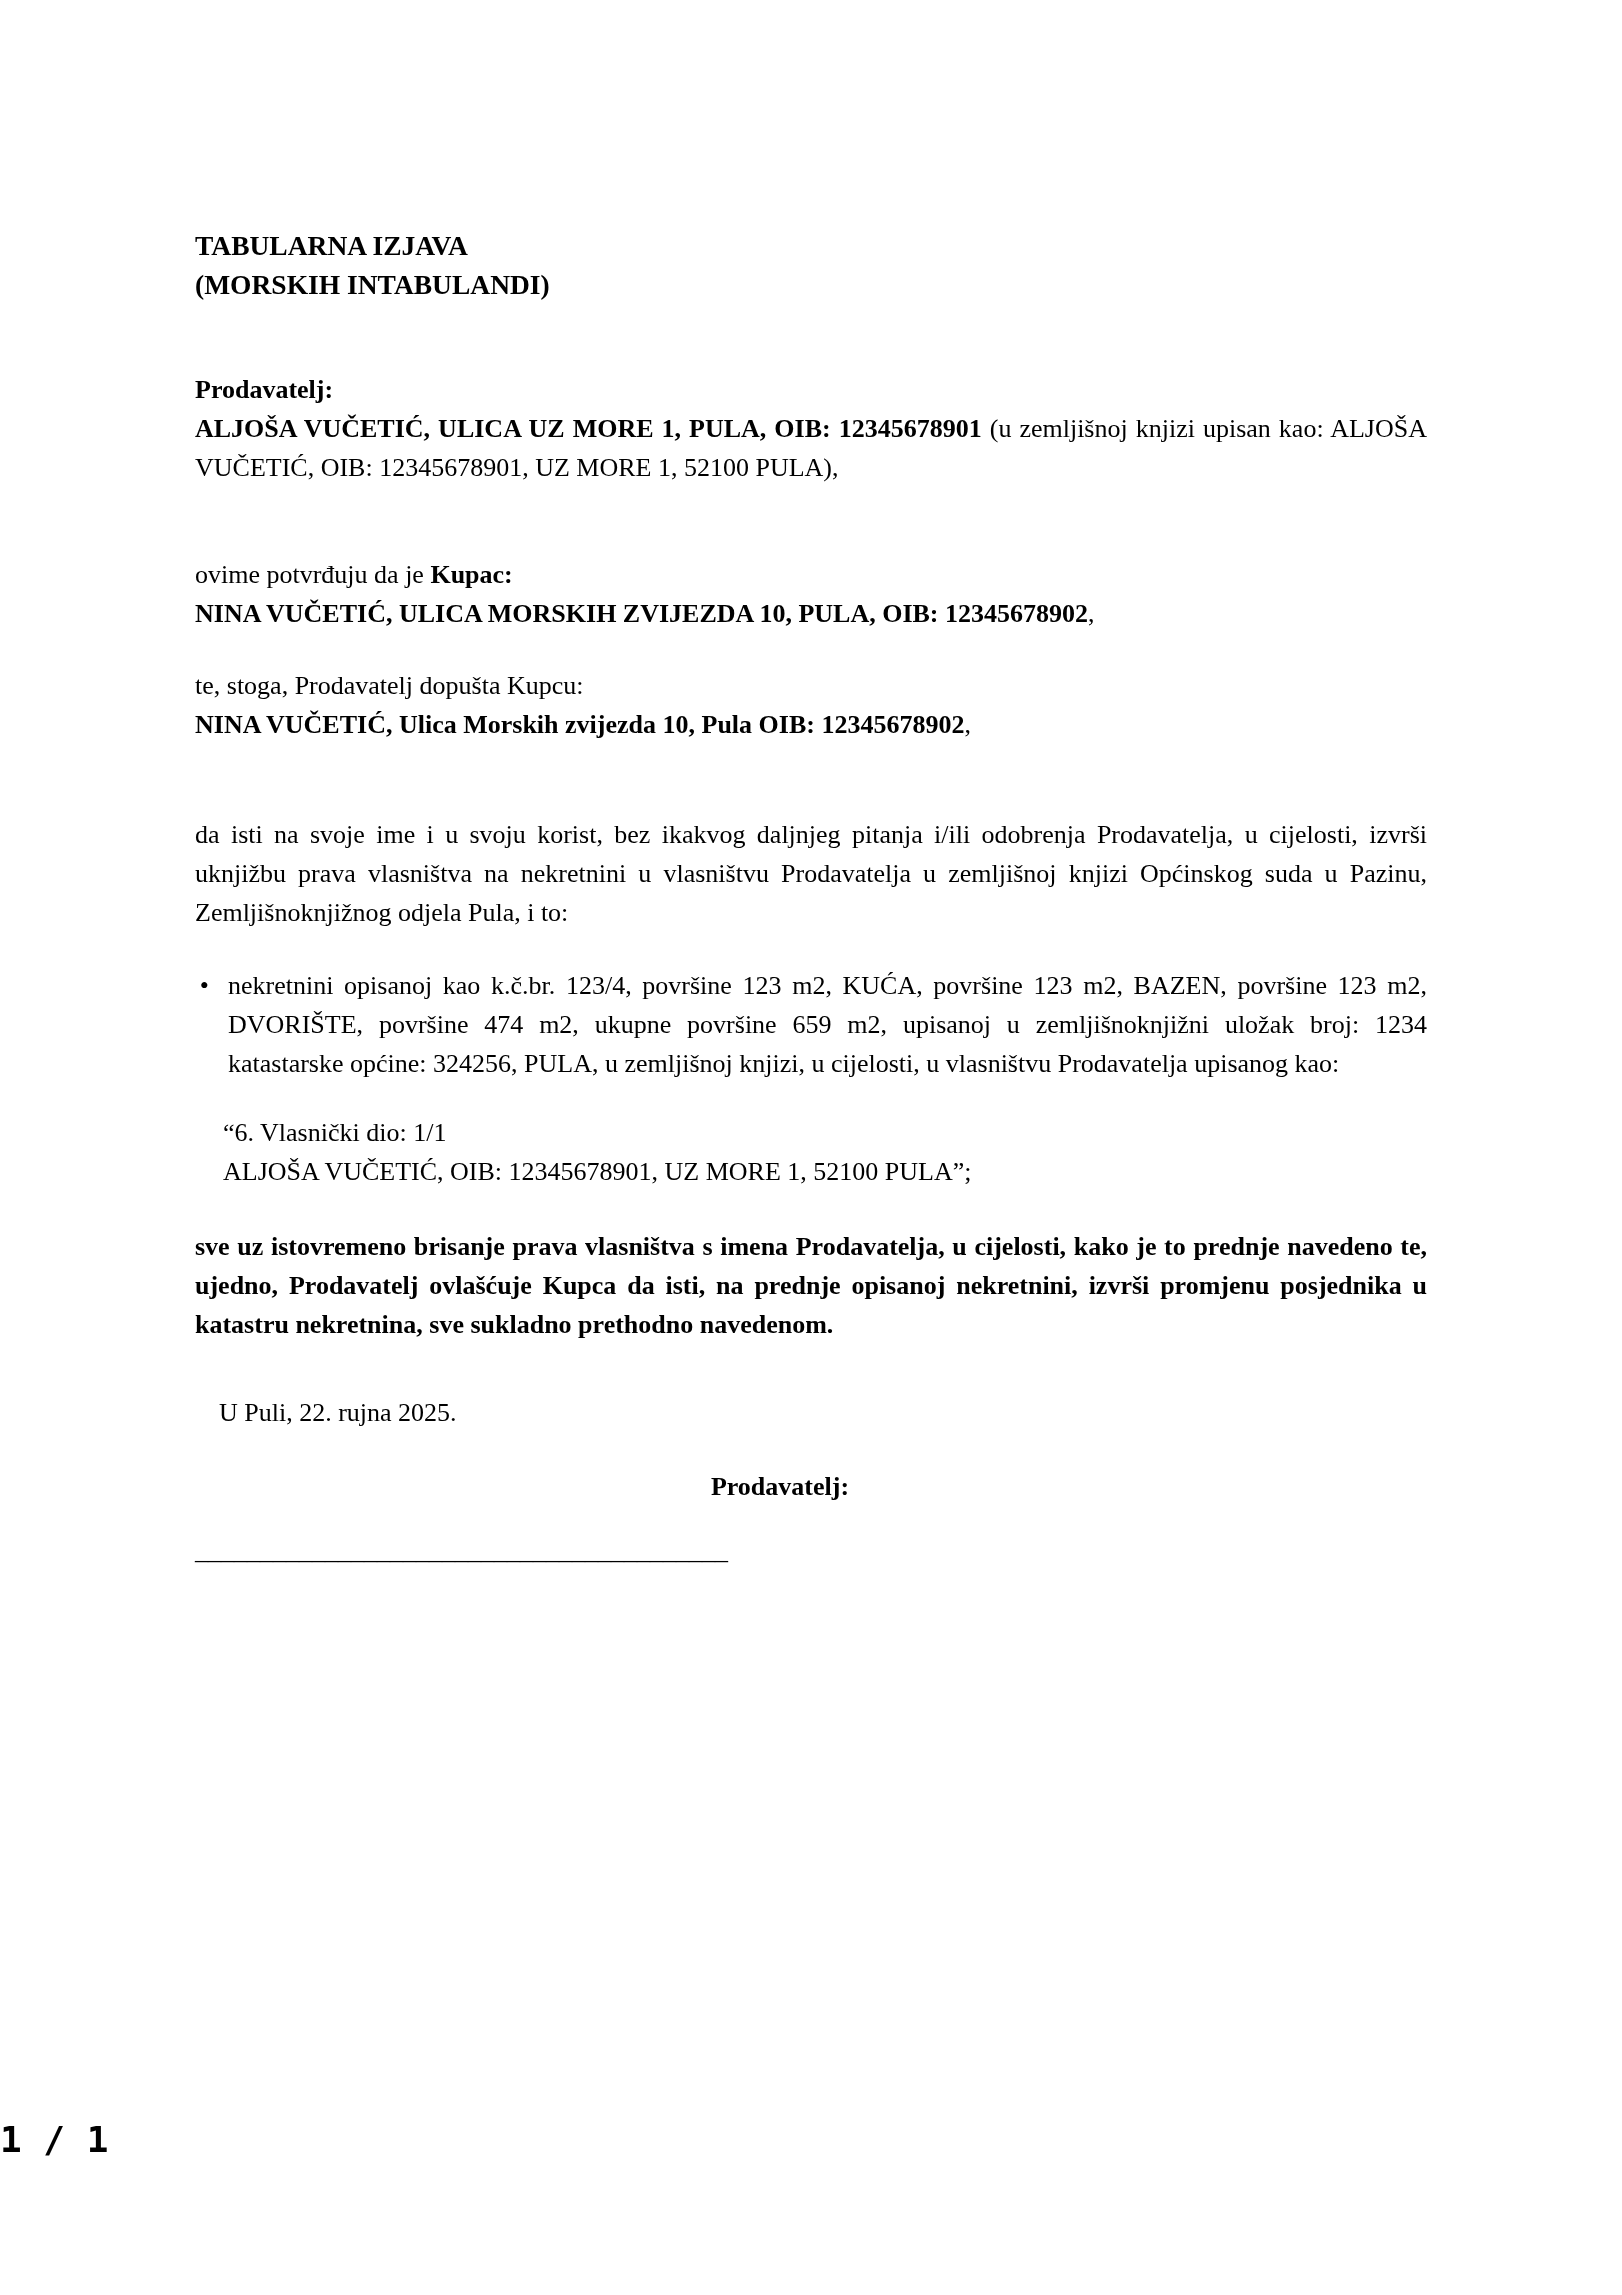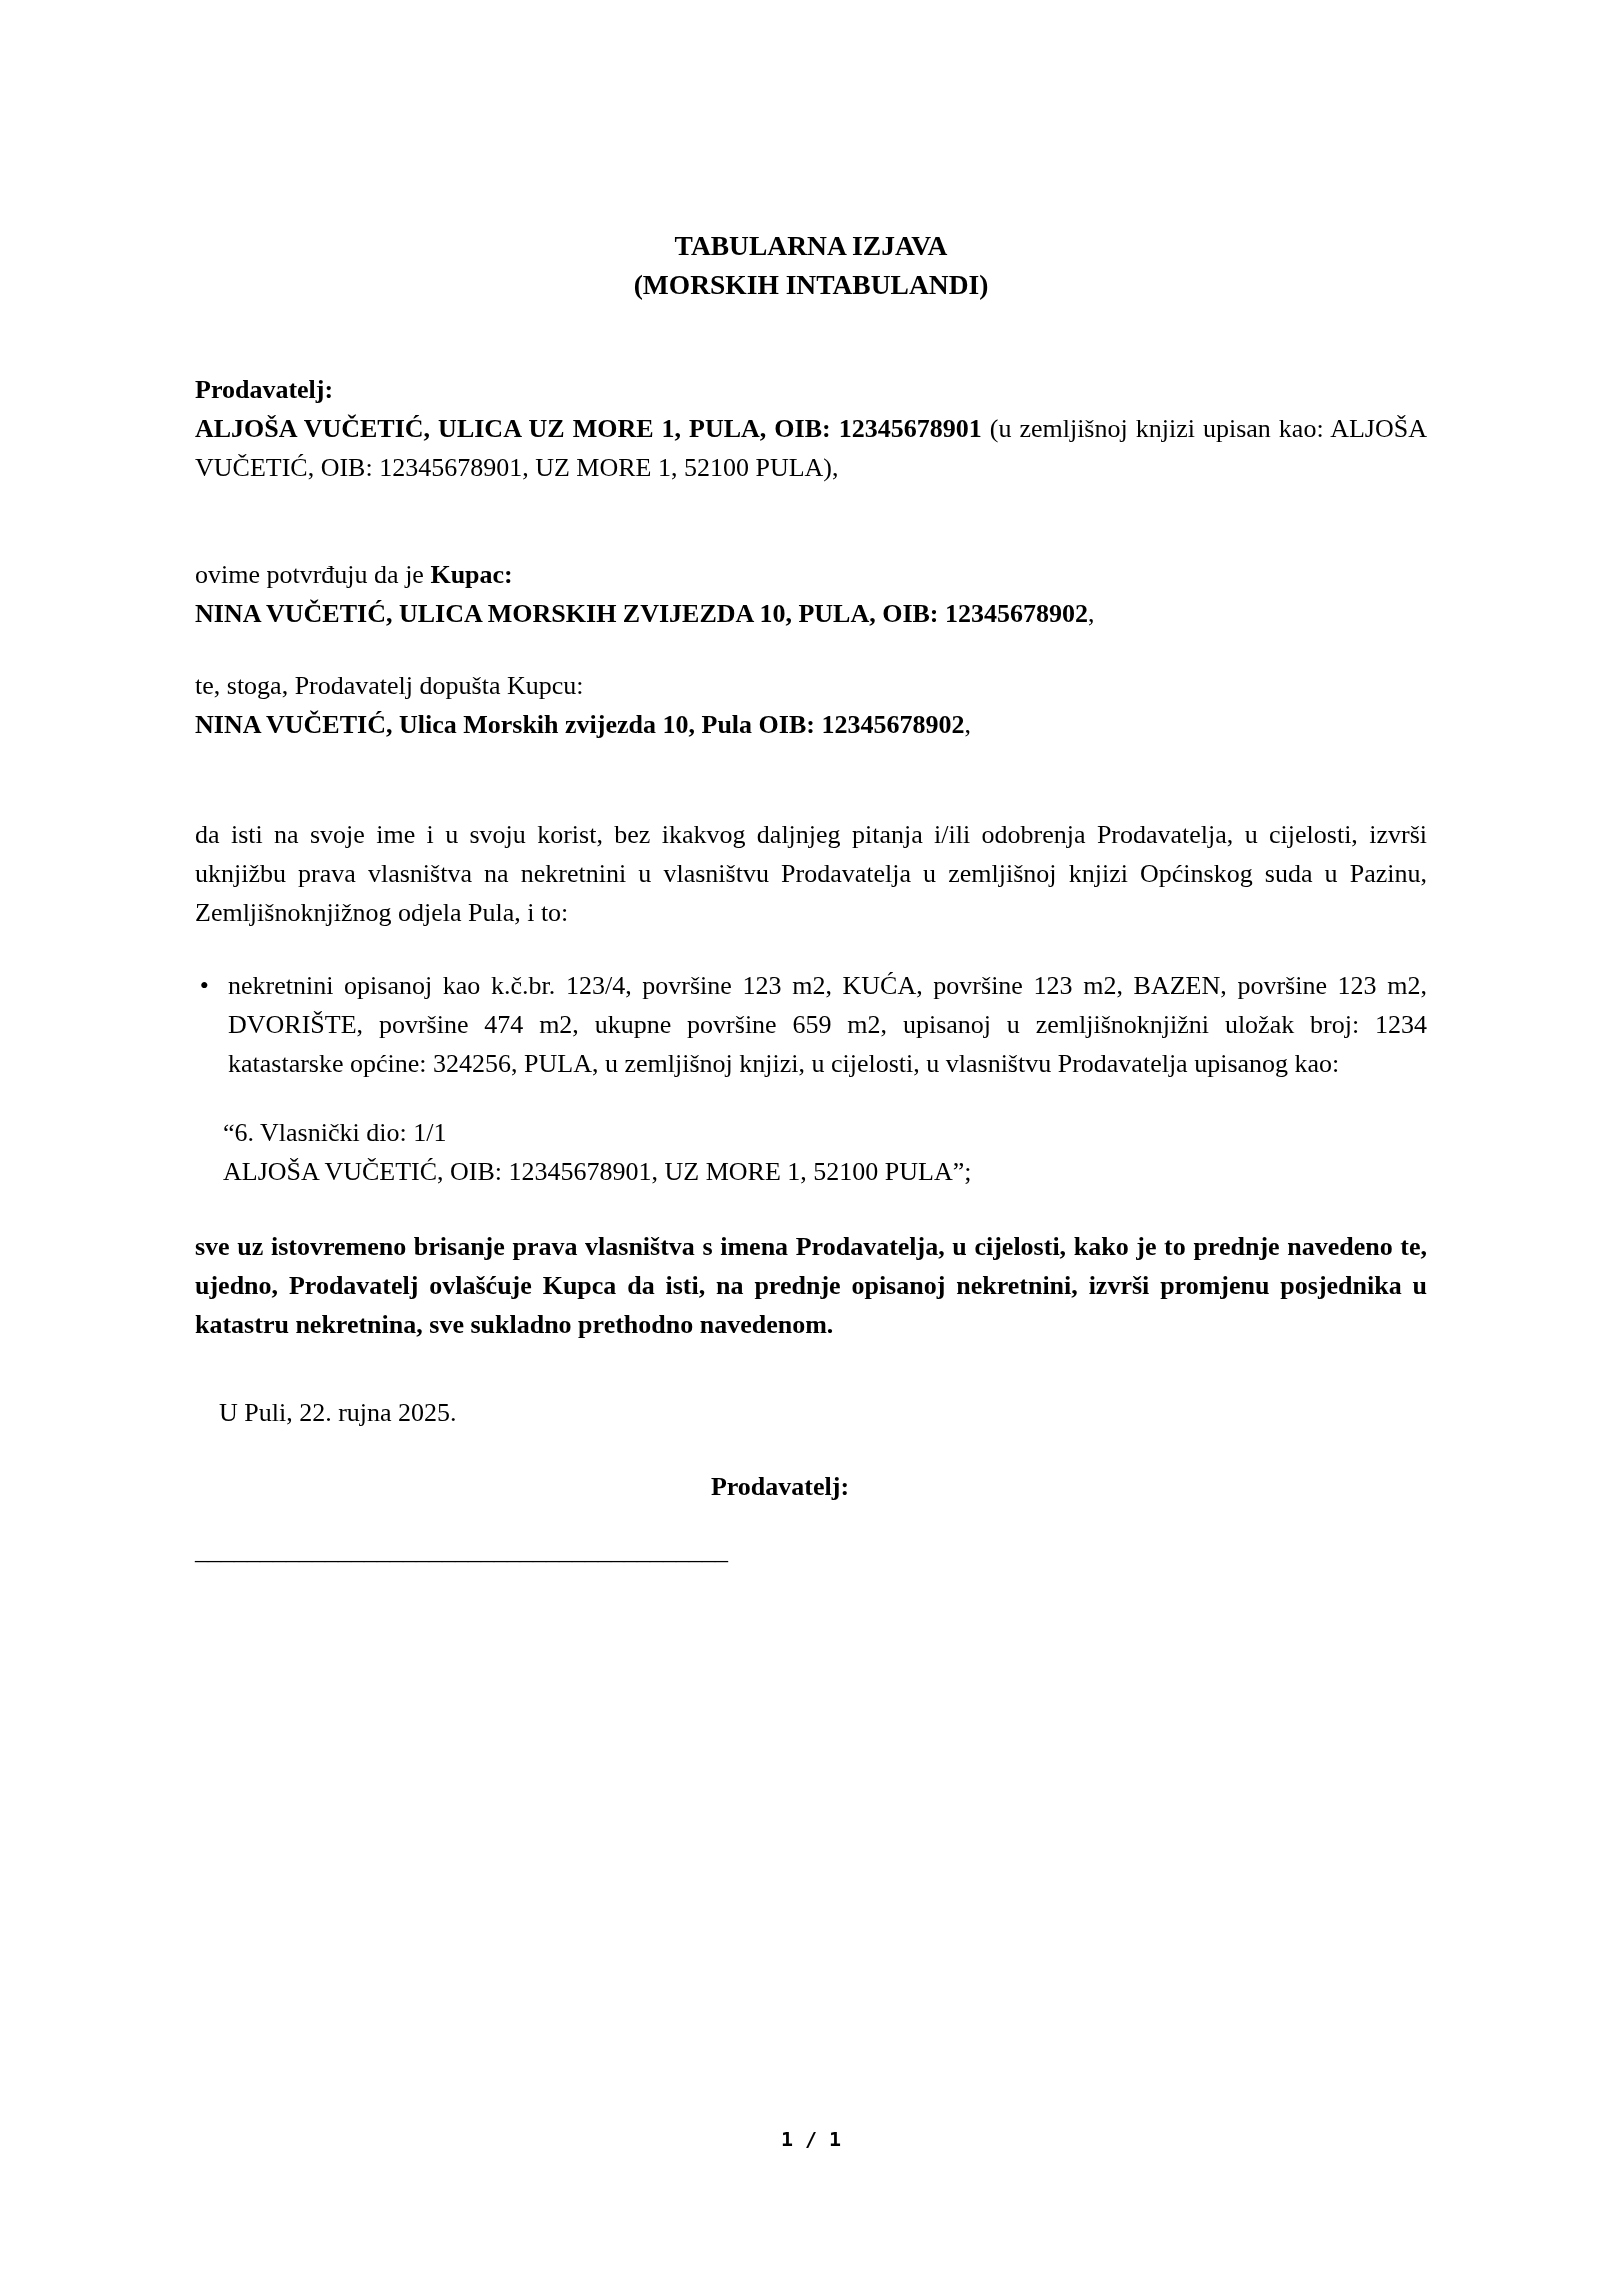--- a/index.html
+++ b/index.html
@@ -18,21 +18,21 @@
     line-height: 39px;
     overflow: hidden;
   }
   .content {
     box-sizing: border-box;
     width: 100%;
     padding: 226px 195px 0 195px;
   }
   .title {
     margin: 0;
-    text-align: center;
+    text-align: left;
     font-weight: bold;
     font-size: 27.5px;
     line-height: 39px;
   }
   p, .block {
     margin: 0;
   }
   .b { font-weight: bold; }
   .just { text-align: justify; }
   .seller       { margin-top: 66px; }
@@ -63,24 +63,23 @@
   .sig-line {
     margin-top: 25px;
     text-align: left;
     white-space: nowrap;
   }
   .page-num {
     position: absolute;
     left: 0;
     right: 0;
     top: 2122px;
-    text-align: center;
     font-family: "DejaVu Sans Mono", monospace;
     font-weight: bold;
-    font-size: 20px;
+    font-size: 36px;
     line-height: 35px;
   }
 </style>
 </head>
 <body>
 
 <div class="page">
   <div class="content">
 
     <h1 class="title">

